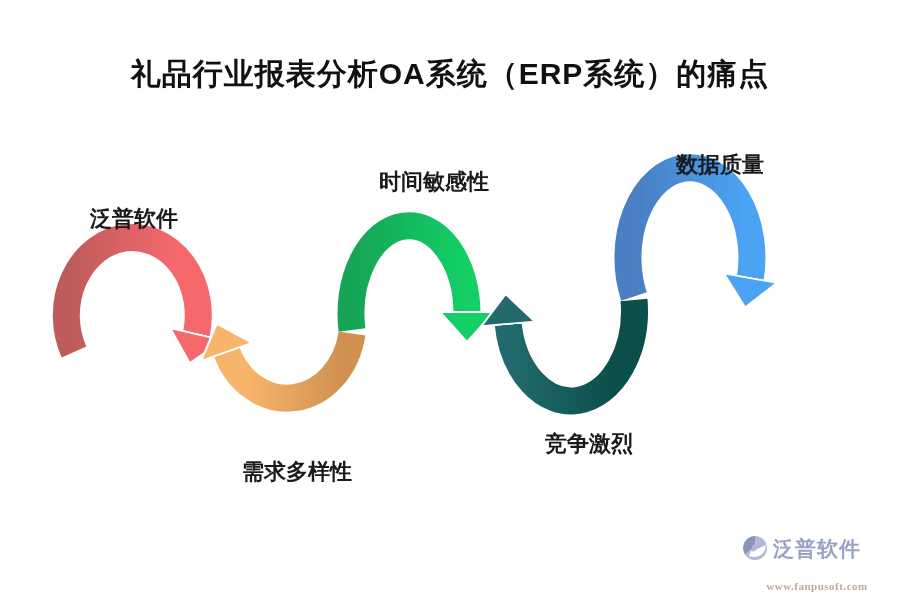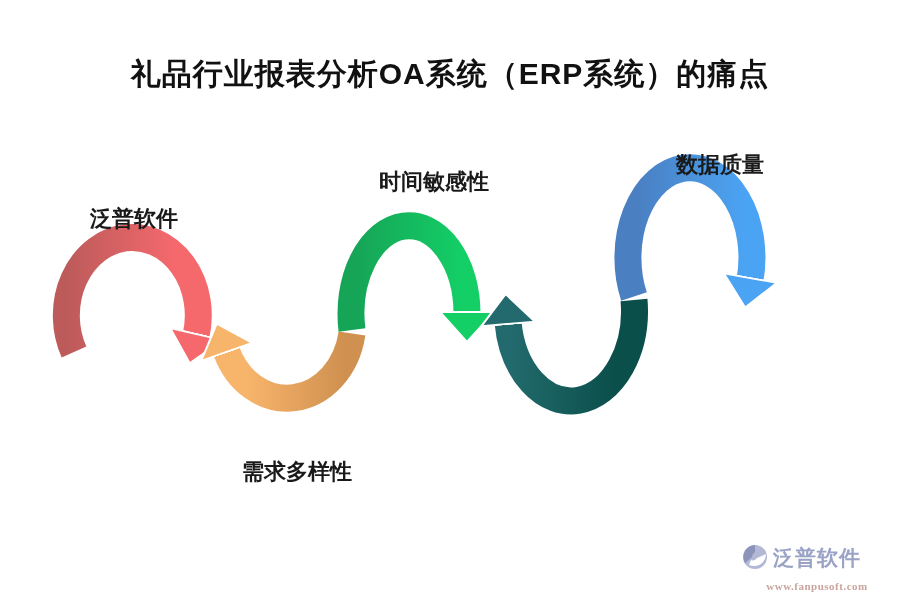--- a/index.html
+++ b/index.html
@@ -18,21 +18,21 @@
   #label-0{left:134px;top:204px;}
   #label-1{left:297px;top:457px;}
   #label-2{left:434px;top:167px;}
   #label-3{left:589px;top:429px;}
   #label-4{left:706px;top:150px;margin-left:14px;}
   .watermark{
     position:absolute;right:8px;bottom:8px;width:150px;text-align:center;
   }
   .wm-row{display:flex;align-items:flex-end;justify-content:center;gap:3px;}
   .wm-brand{font-size:21px;font-weight:800;letter-spacing:1px;}
-  .wm-url{font-size:11px;font-weight:700;margin-top:8px;letter-spacing:0.5px;
+  .wm-url{font-size:11px;font-weight:700;margin-top:17px;letter-spacing:0.5px;
           font-family:"Liberation Serif","DejaVu Serif",serif;}
   svg{position:absolute;left:0;top:0;}
 </style>
 </head>
 <body>
 
 <div id="canvas">
 
   <div class="title">礼品行业报表分析OA系统（ERP系统）的痛点</div>
 
@@ -83,20 +83,21 @@
     <path d="M 352,330 A 58,88 0 1 1 467,314" fill="none" stroke="url(#grad2)" stroke-width="27" stroke-linecap="butt" marker-end="url(#head2)"></path>
 
     <path d="M 634,300 A 60,85 0 0 1 508,322" fill="none" stroke="url(#grad3)" stroke-width="27" stroke-linecap="butt" marker-end="url(#head3)"></path>
 
     <path d="M 634,296.5 A 62,90 0 1 1 750,280" fill="none" stroke="url(#grad4)" stroke-width="27" stroke-linecap="butt" marker-end="url(#head4)"></path>
   </svg>
 
   <div class="arc-label" id="label-0">泛普软件</div>
   <div class="arc-label" id="label-2">时间敏感性</div>
   <div class="arc-label" id="label-1">需求多样性</div>
+  <div class="arc-label" id="label-3">竞争激烈</div>
   <div class="arc-label" id="label-4">数据质量</div>
 
   <div class="watermark">
     <div class="wm-row">
       <svg width="26" height="26" viewBox="0 0 26 26">
         <circle cx="13" cy="13" r="12" fill="#b3b8d4"></circle>
         <path d="M13,1 A12,12 0 0 0 3,19 L10,13 A6,6 0 0 1 13,8 Z" fill="#8c93ba"></path>
         <path d="M7,21 A12 12 0 0 0 24,10 L15,14 A5,5 0 0 1 9,16 Z" fill="#ffffff"></path>
       </svg>
       <span class="wm-brand" style="color: rgb(154, 162, 198);">泛普软件</span>

